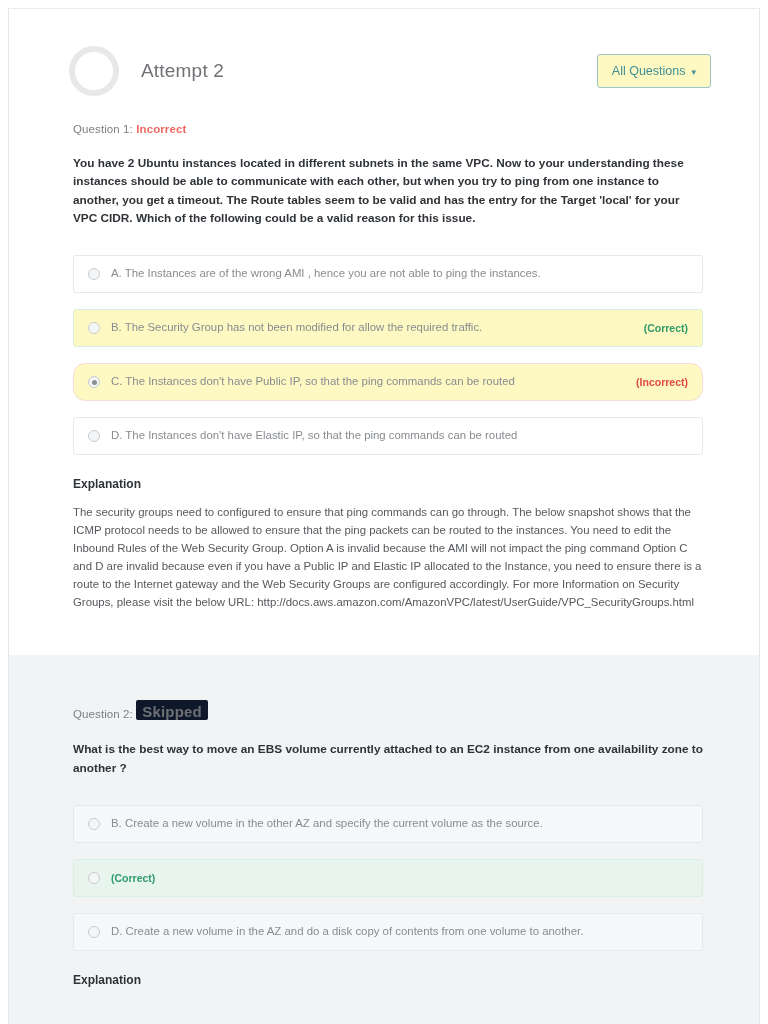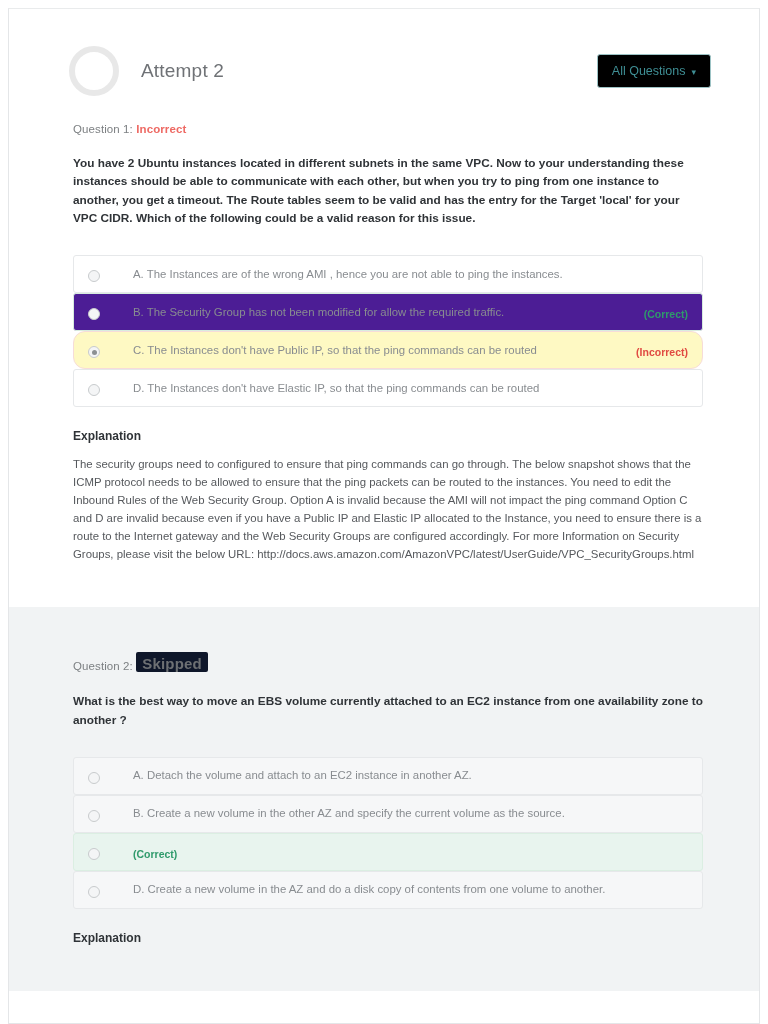--- a/index.html
+++ b/index.html
@@ -50,21 +50,21 @@
 
   .attempt-title {
     font-size: 19px;
     color: #6f7276;
     font-weight: 400;
     letter-spacing: 0.2px;
   }
 
   .all-questions-btn {
     border: 1px solid #9cc3c5;
-    background: #000000;
+    background: #fef9c3;
     color: #3f8f95;
     font-size: 12.5px;
     font-family: "Liberation Sans", sans-serif;
     padding: 9px 14px;
     border-radius: 3px;
     cursor: pointer;
     display: inline-flex;
     align-items: center;
     gap: 6px;
     white-space: nowrap;
@@ -123,31 +123,31 @@
     margin-bottom: 28px;
     max-width: 645px;
     margin-top: 19px;
   }
 
   
   .options { display: block; }
 
   .option-row {
     display: flex;
-    align-items: flex-end;
+    align-items: center;
     min-height: 38px;
     border: 1px solid #e6e8ea;
     border-radius: 3px;
     background: #ffffff;
     padding: 10px 14px 10px 14px;
+    margin-bottom: 16px;
     cursor: pointer;
-    gap: 22px;
   }
   .option-row.correct {
-    background: #4c1d95;
+    background: #fef9c3;
     border-color: #d8ecdf;
   }
   .option-row.incorrect {
     background: #fef9c3;
     border-color: #f6dcd9;
     border-radius: 12px;
   }
   .shaded .option-row {
     background: #f6f7f8;
     border-color: #e6e8ea;
@@ -262,24 +262,20 @@
   <div class="question-block shaded">
     <div class="q-meta">
       <span>Question 2:</span>
       <span class="q-status-skipped">Skipped</span>
     </div>
     <div class="q-text">What is the best way to move an EBS volume currently attached to an EC2 instance from one availability zone to another ?</div>
 
     <div class="options">
       <div class="option-row">
         <span class="radio"></span>
-        <span class="option-label">A. Detach the volume and attach to an EC2 instance in another AZ.</span>
-      </div>
-      <div class="option-row">
-        <span class="radio"></span>
         <span class="option-label">B. Create a new volume in the other AZ and specify the current volume as the source.</span>
       </div>
       <div class="option-row correct">
         <span class="radio"></span>
         <span class="option-tag correct">(Correct)</span>
       </div>
       <div class="option-row">
         <span class="radio"></span>
         <span class="option-label">D. Create a new volume in the AZ and do a disk copy of contents from one volume to another.</span>
       </div>

